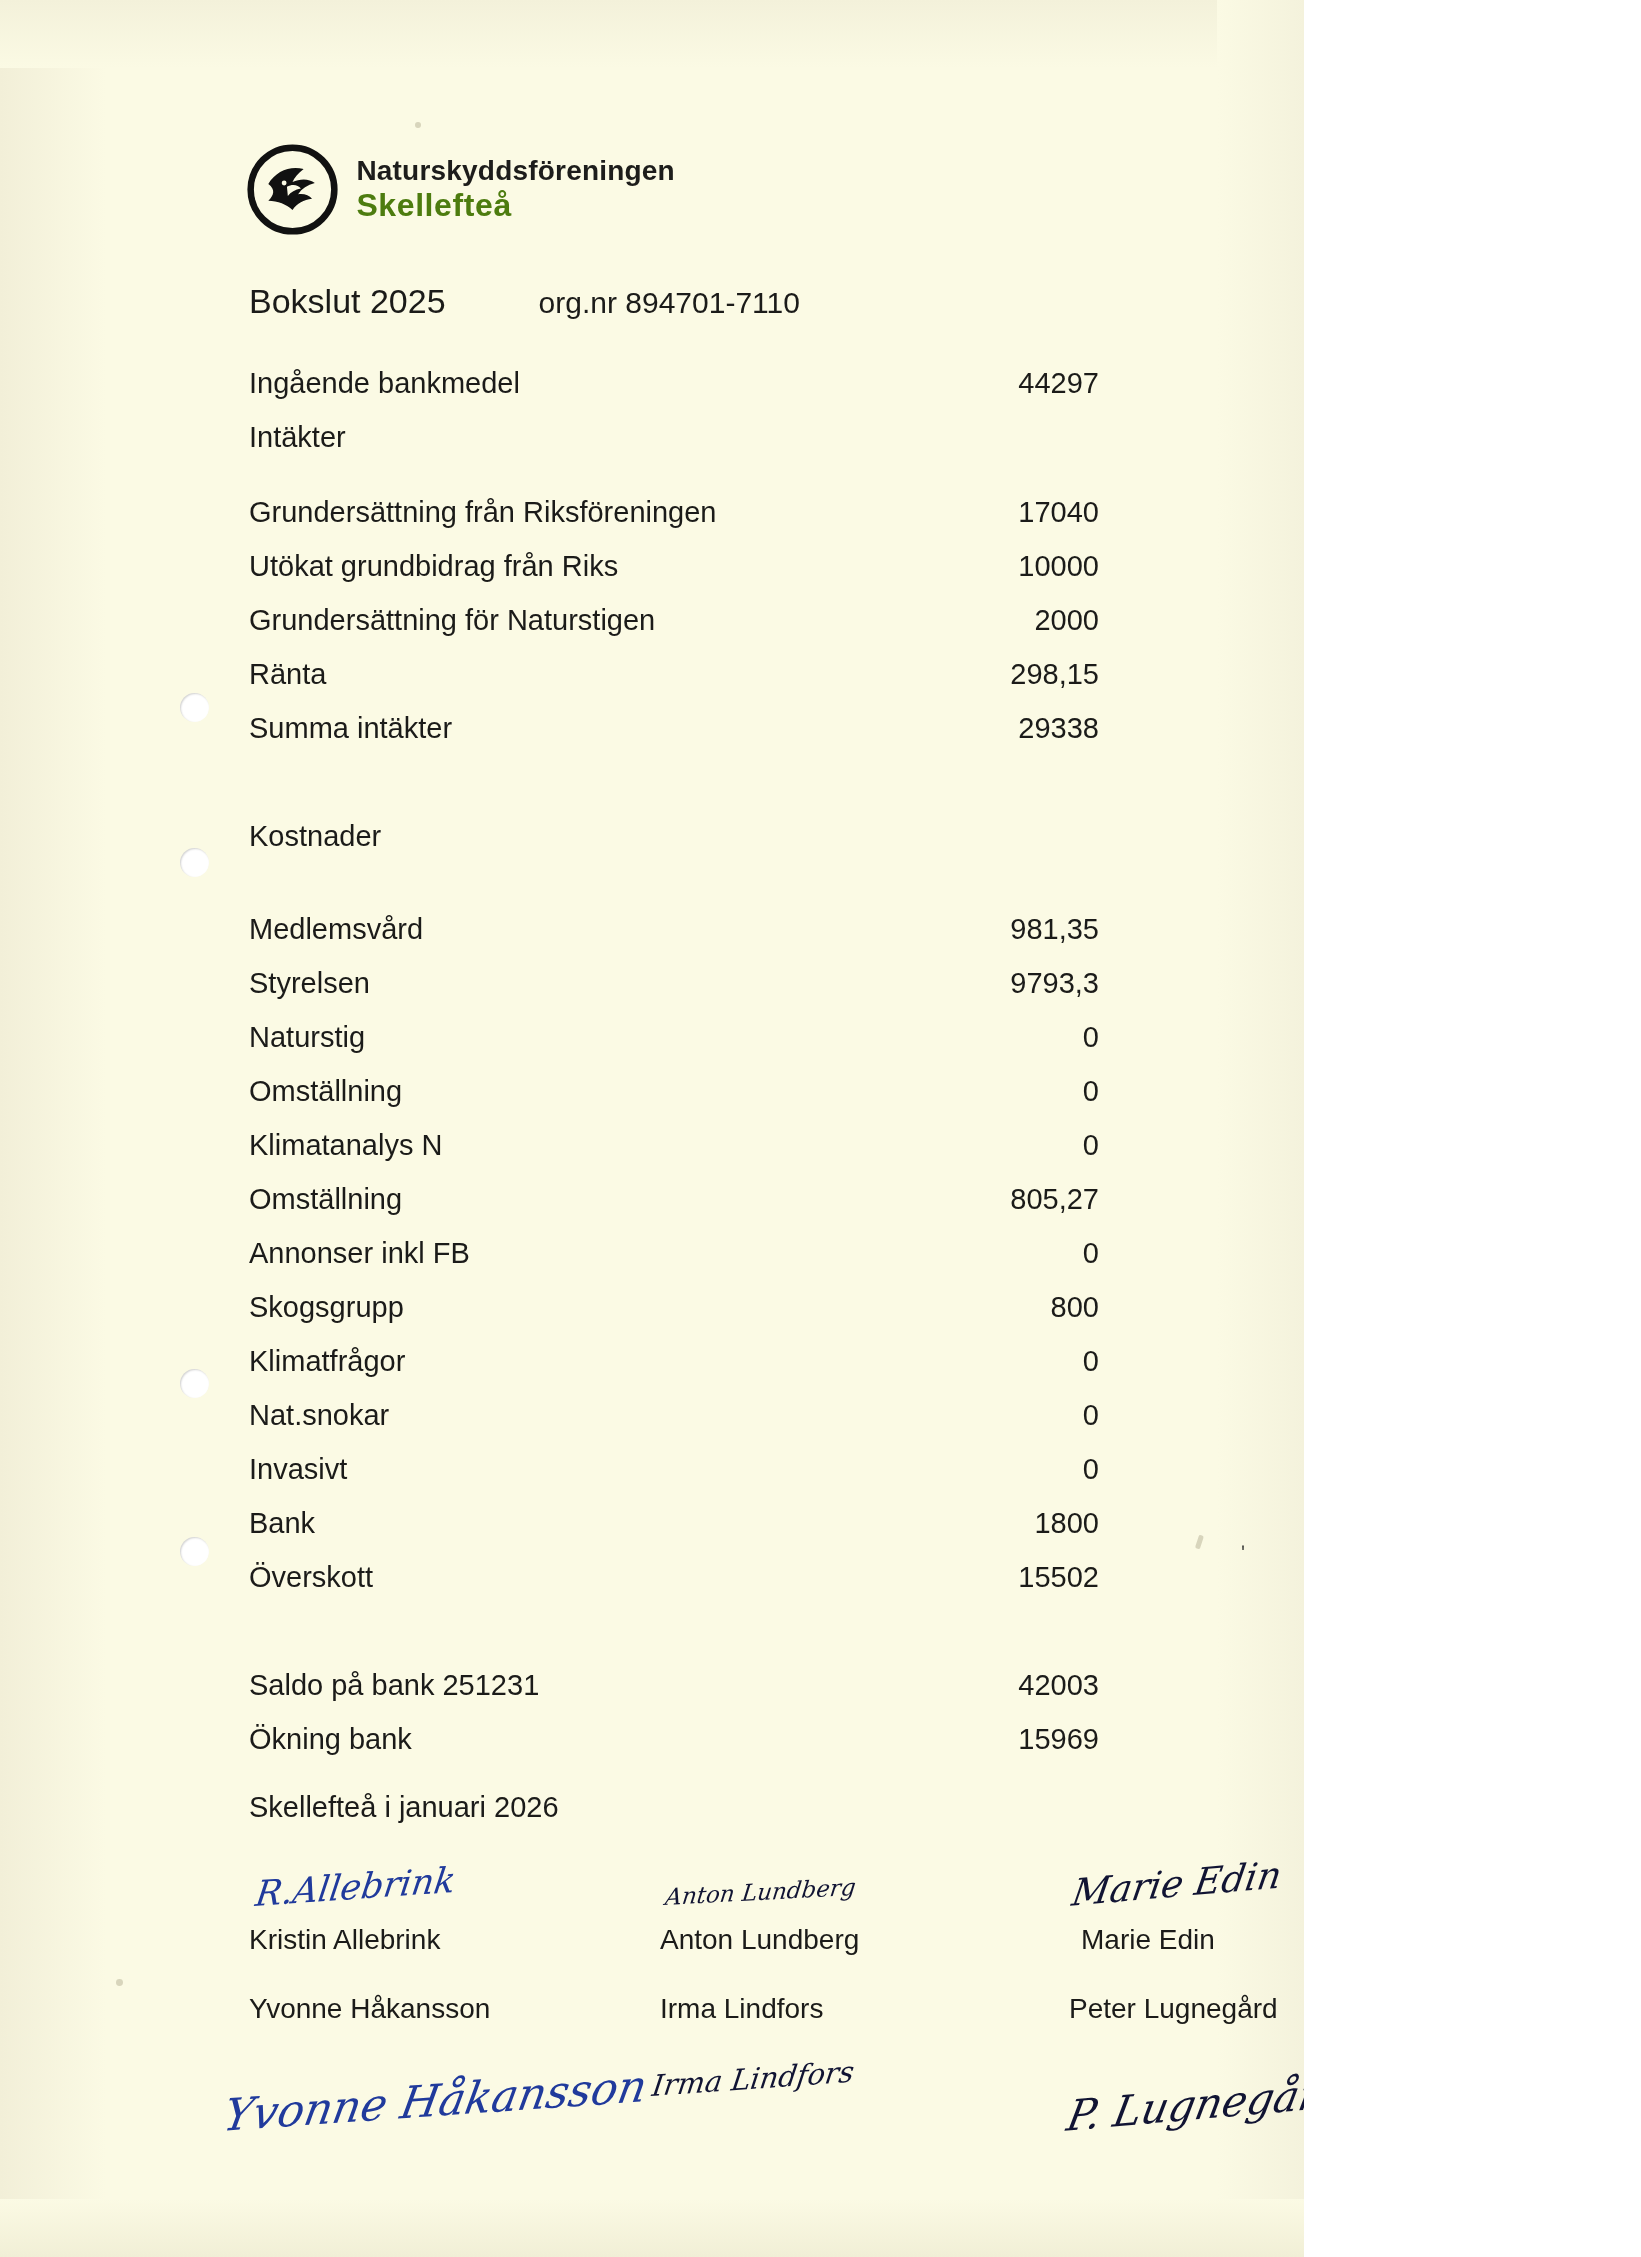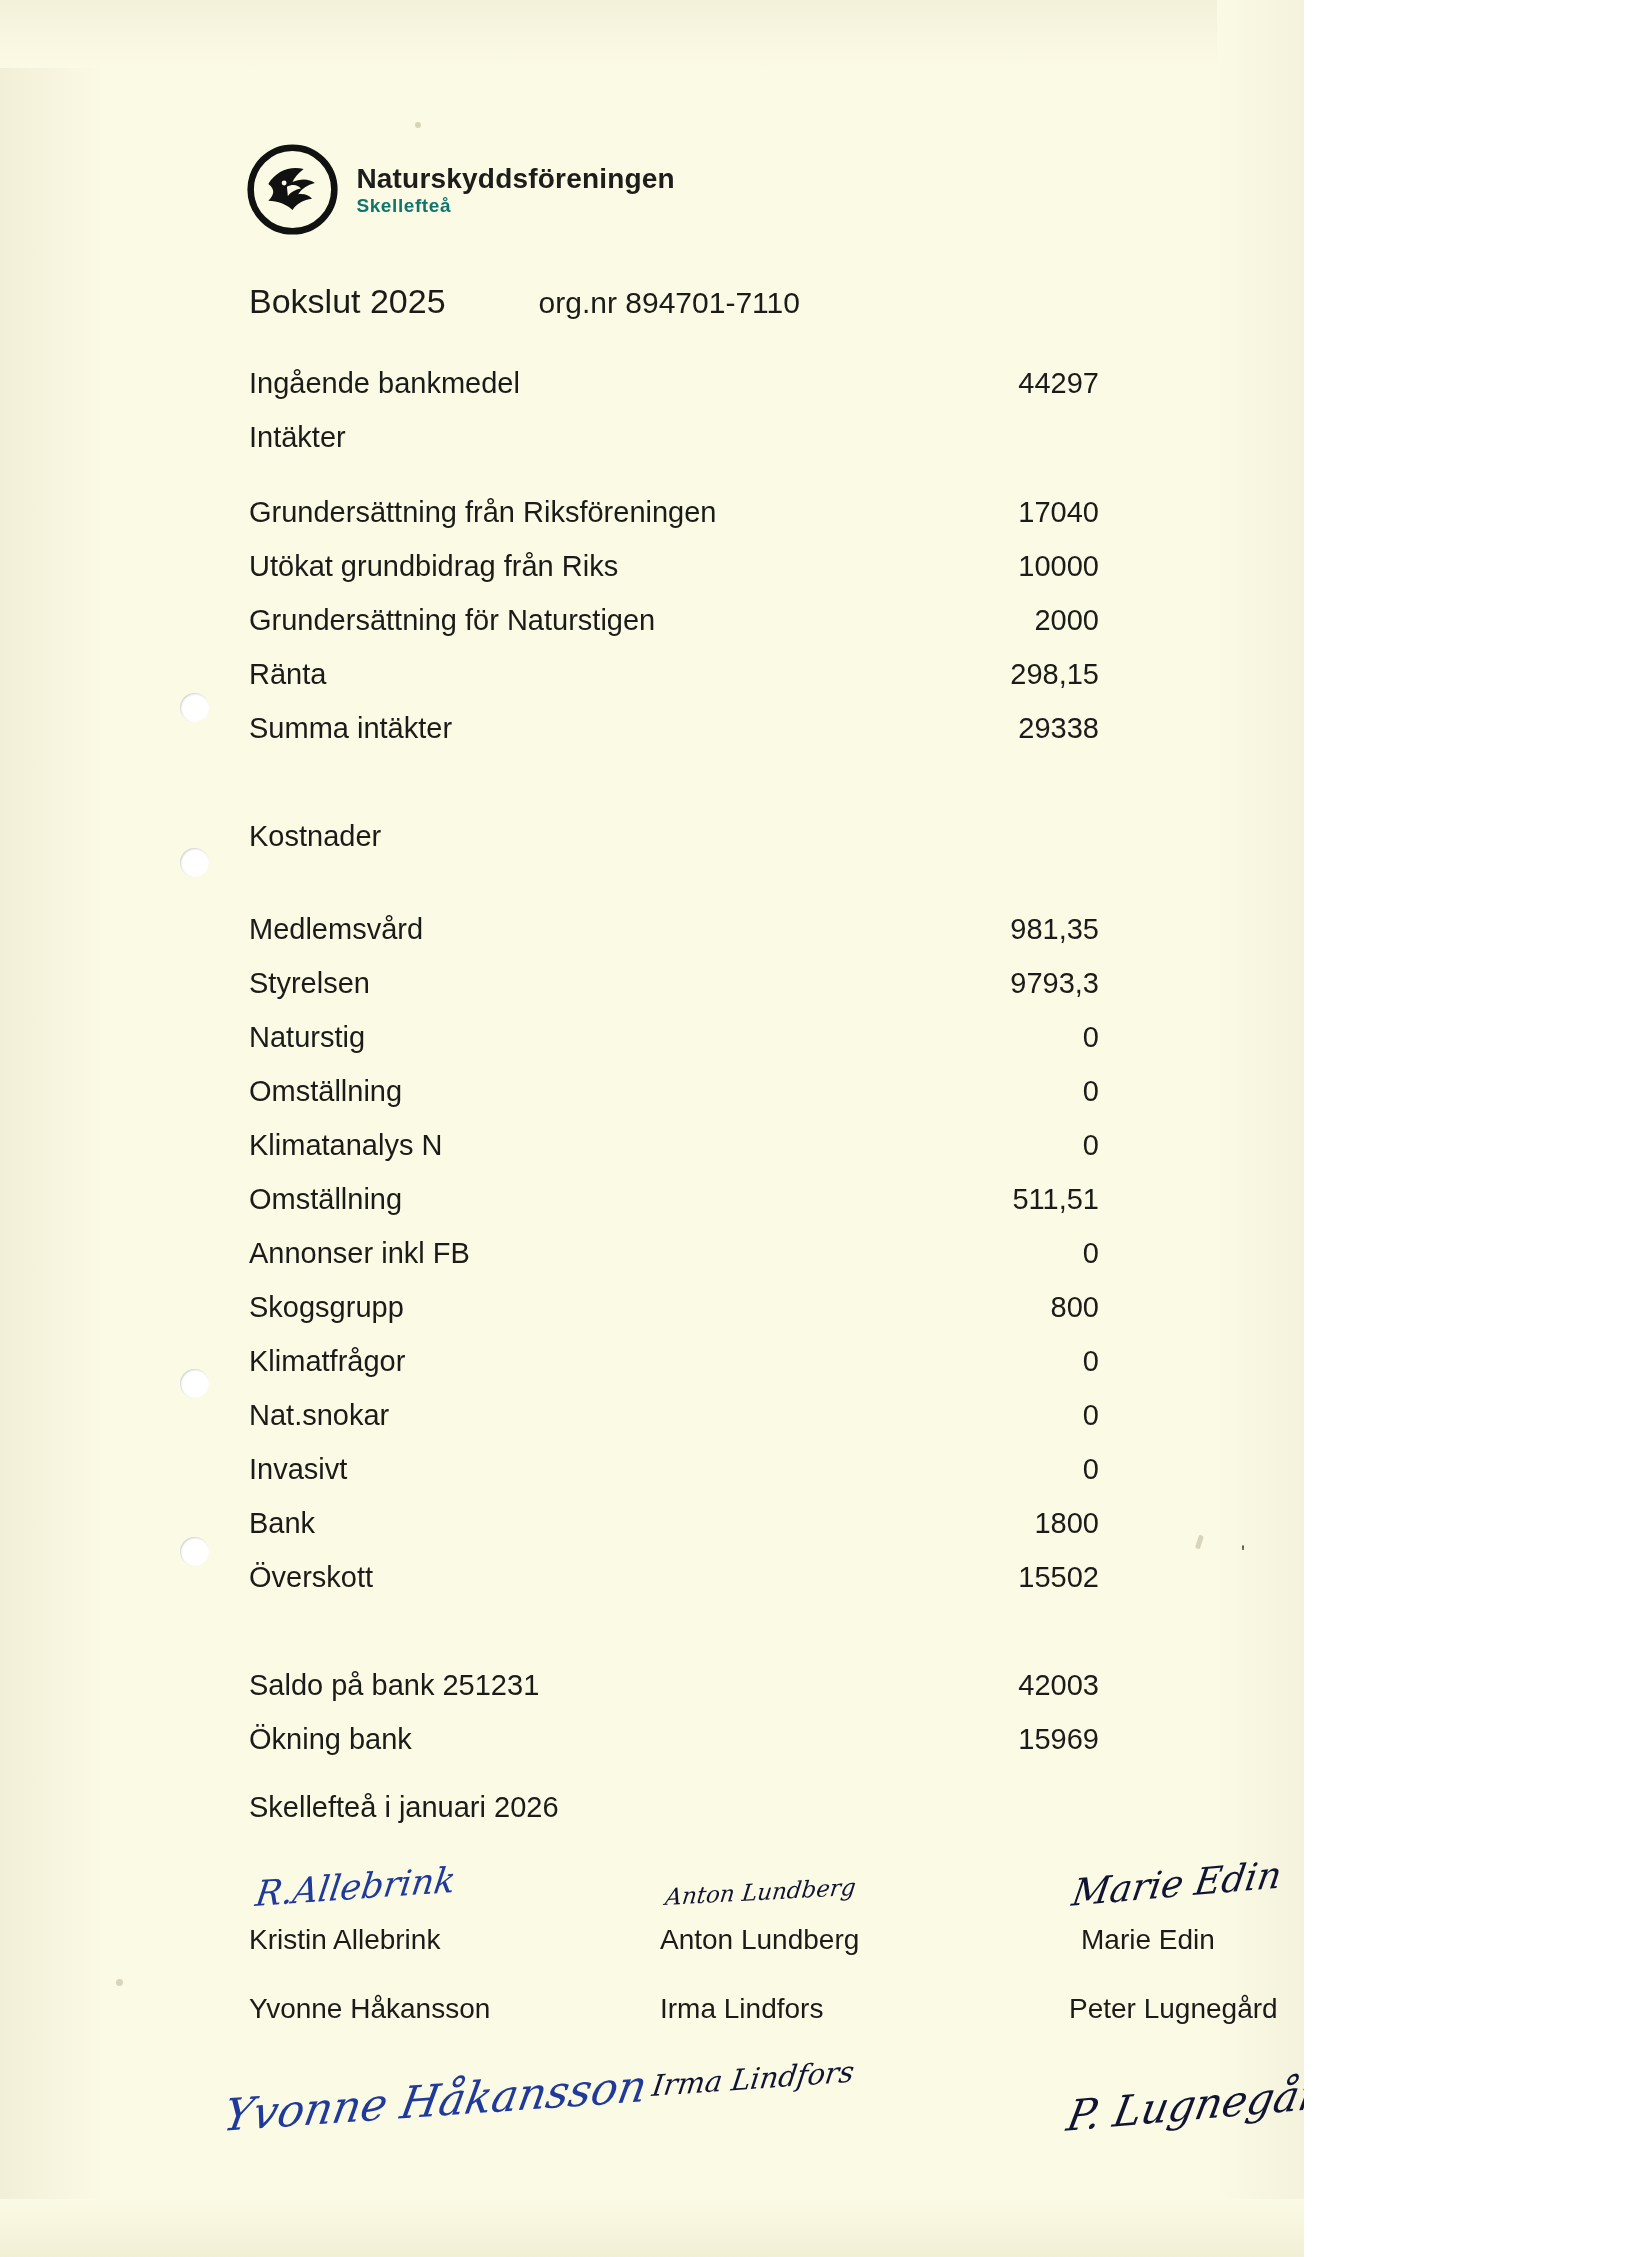--- a/index.html
+++ b/index.html
@@ -75,23 +75,23 @@
     margin-left: 17.4px;
     line-height: 1.18;
   }
   .org-line1 {
     font-size: 28px;
     font-weight: bold;
     color: #1d1d1b;
     letter-spacing: 0.2px;
   }
   .org-line2 {
-    font-size: 19px;
+    font-size: 32px;
     font-weight: bold;
-    color: #0f766e;
+    color: #4d7c0f;
     letter-spacing: 0.6px;
   }
 
   .doc-title-row {
     position: absolute;
     left: 249px;
     top: 282px;
     display: flex;
     align-items: baseline;
   }
@@ -313,21 +313,21 @@
     <div class="row">
       <div class="label">Omställning</div>
       <div class="amount">0</div>
     </div>
     <div class="row">
       <div class="label">Klimatanalys N</div>
       <div class="amount">0</div>
     </div>
     <div class="row">
       <div class="label">Omställning</div>
-      <div class="amount">511,51</div>
+      <div class="amount">805,27</div>
     </div>
     <div class="row">
       <div class="label">Annonser inkl FB</div>
       <div class="amount">0</div>
     </div>
     <div class="row">
       <div class="label">Skogsgrupp</div>
       <div class="amount">800</div>
     </div>
     <div class="row">

